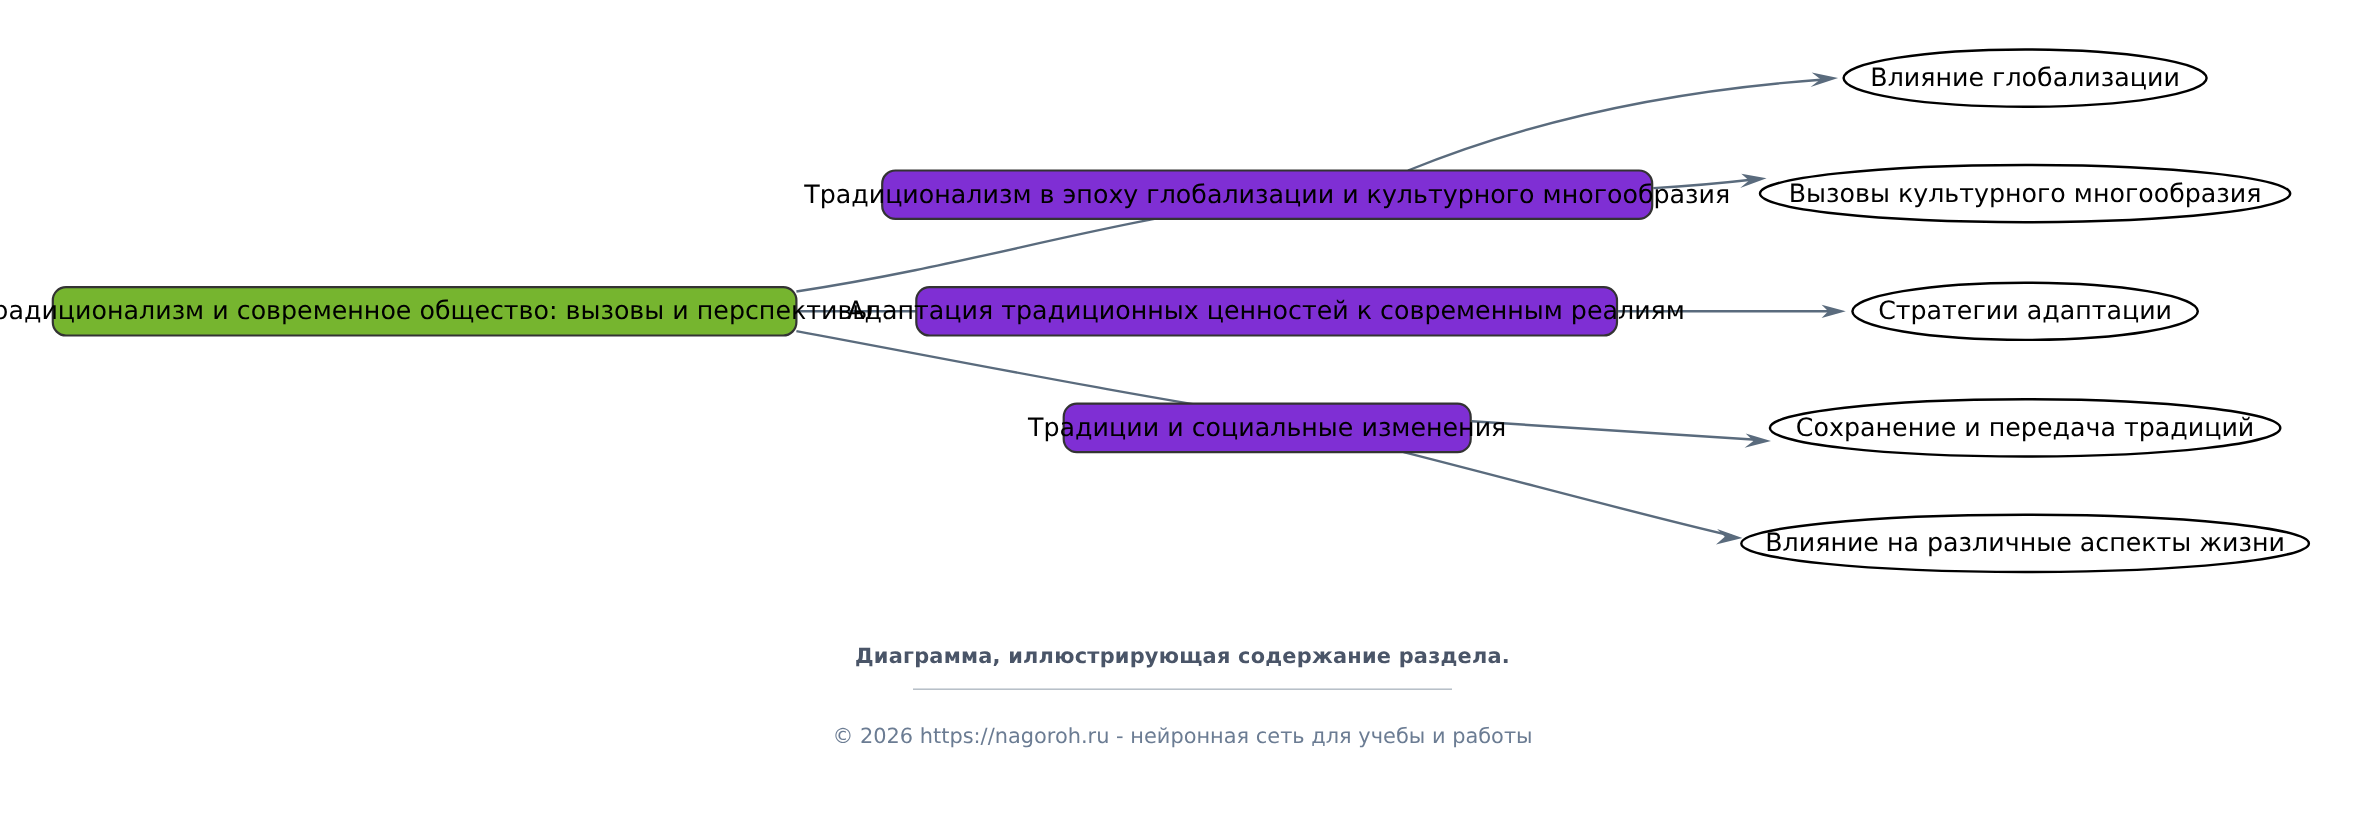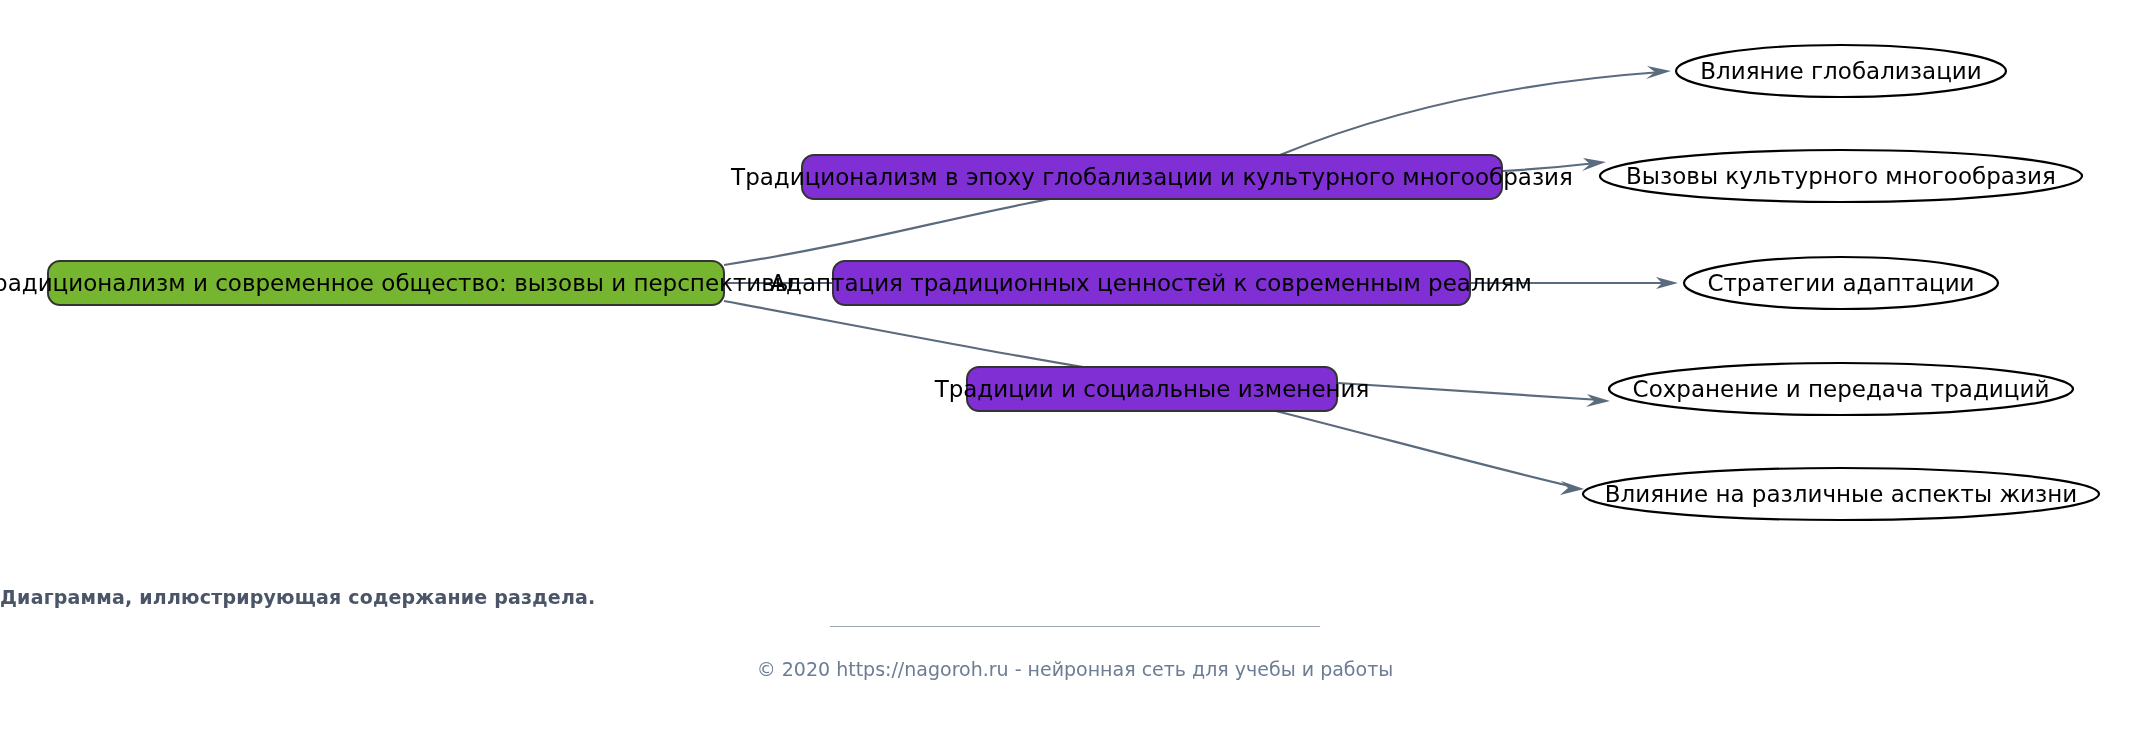--- a/index.html
+++ b/index.html
@@ -53,20 +53,21 @@
   .ellipse-node {
     fill: #ffffff;
     stroke: #000000;
     stroke-width: 2.2px;
   }
   #caption-block {
     position: absolute;
     left: 0;
     top: 586px;
     width: 2150px;
+    text-align: center;
   }
   #caption-text {
     font-family: "DejaVu Sans", "Liberation Sans", sans-serif;
     font-size: 19px;
     font-weight: bold;
     color: #4a5568;
     letter-spacing: 0.2px;
   }
   #caption-rule {
     width: 490px;
@@ -184,15 +185,15 @@
       </g>
 
     </g>
   </svg>
 
   <div id="caption-block">
     <div id="caption-text">Диаграмма, иллюстрирующая содержание раздела.</div>
     <div id="caption-rule"></div>
   </div>
 
-  <div id="footer-text">© 2020 https://nagoroh.ru - нейронная сеть для учебы и работы</div>
+  <div id="footer-text">© 2026 https://nagoroh.ru - нейронная сеть для учебы и работы</div>
 
 </div>
 
 </body></html>

